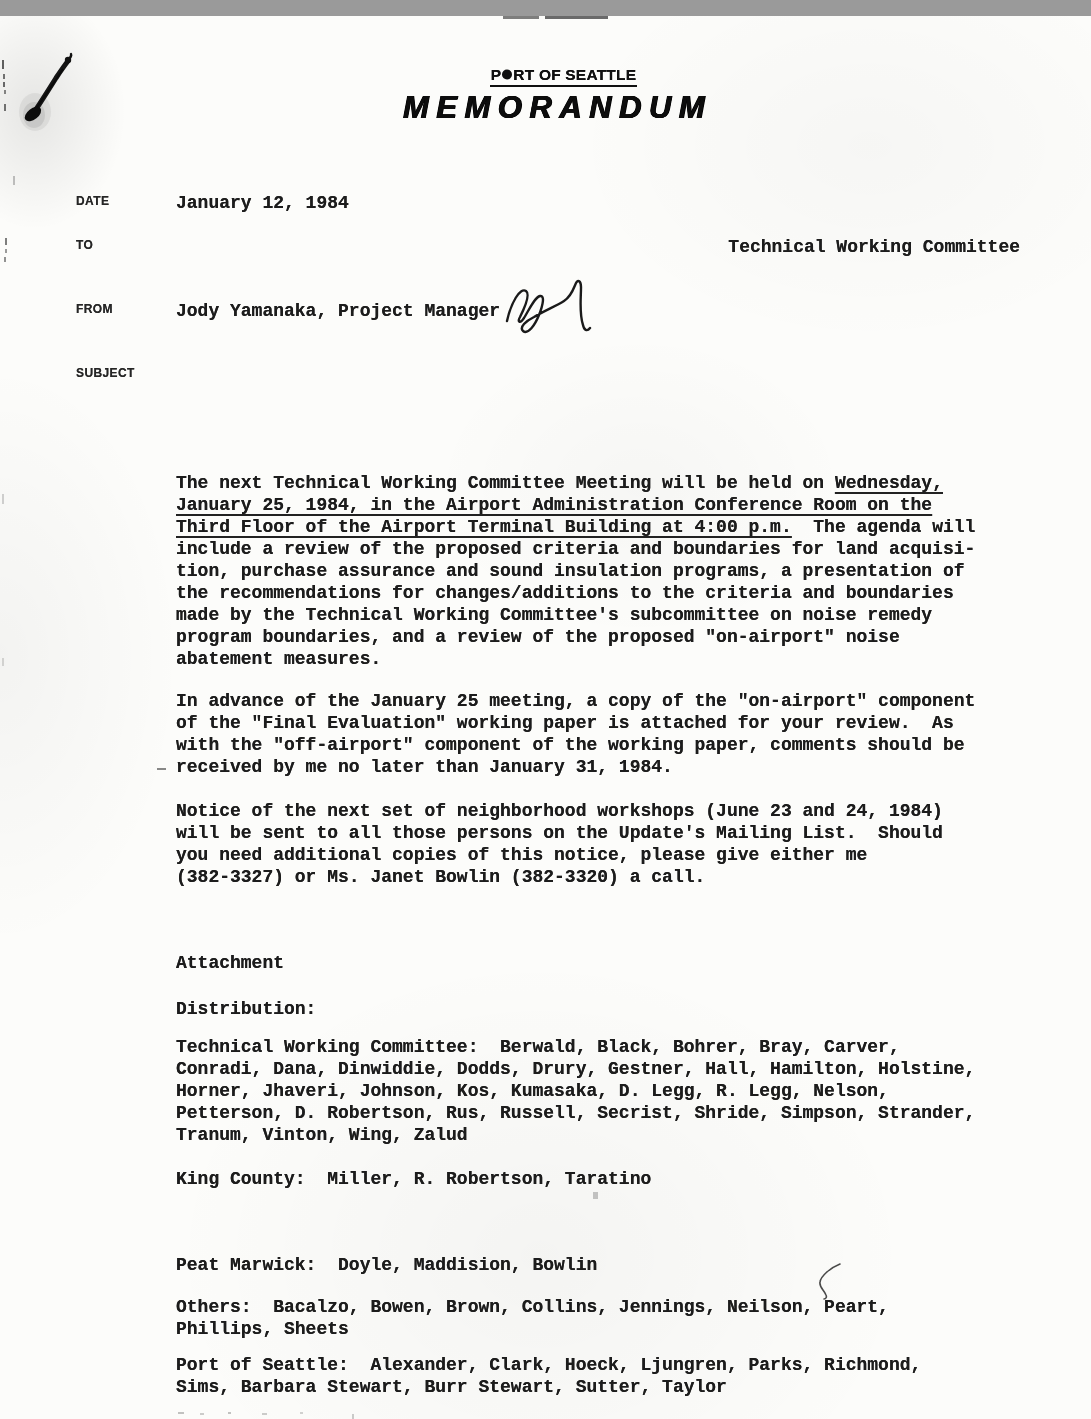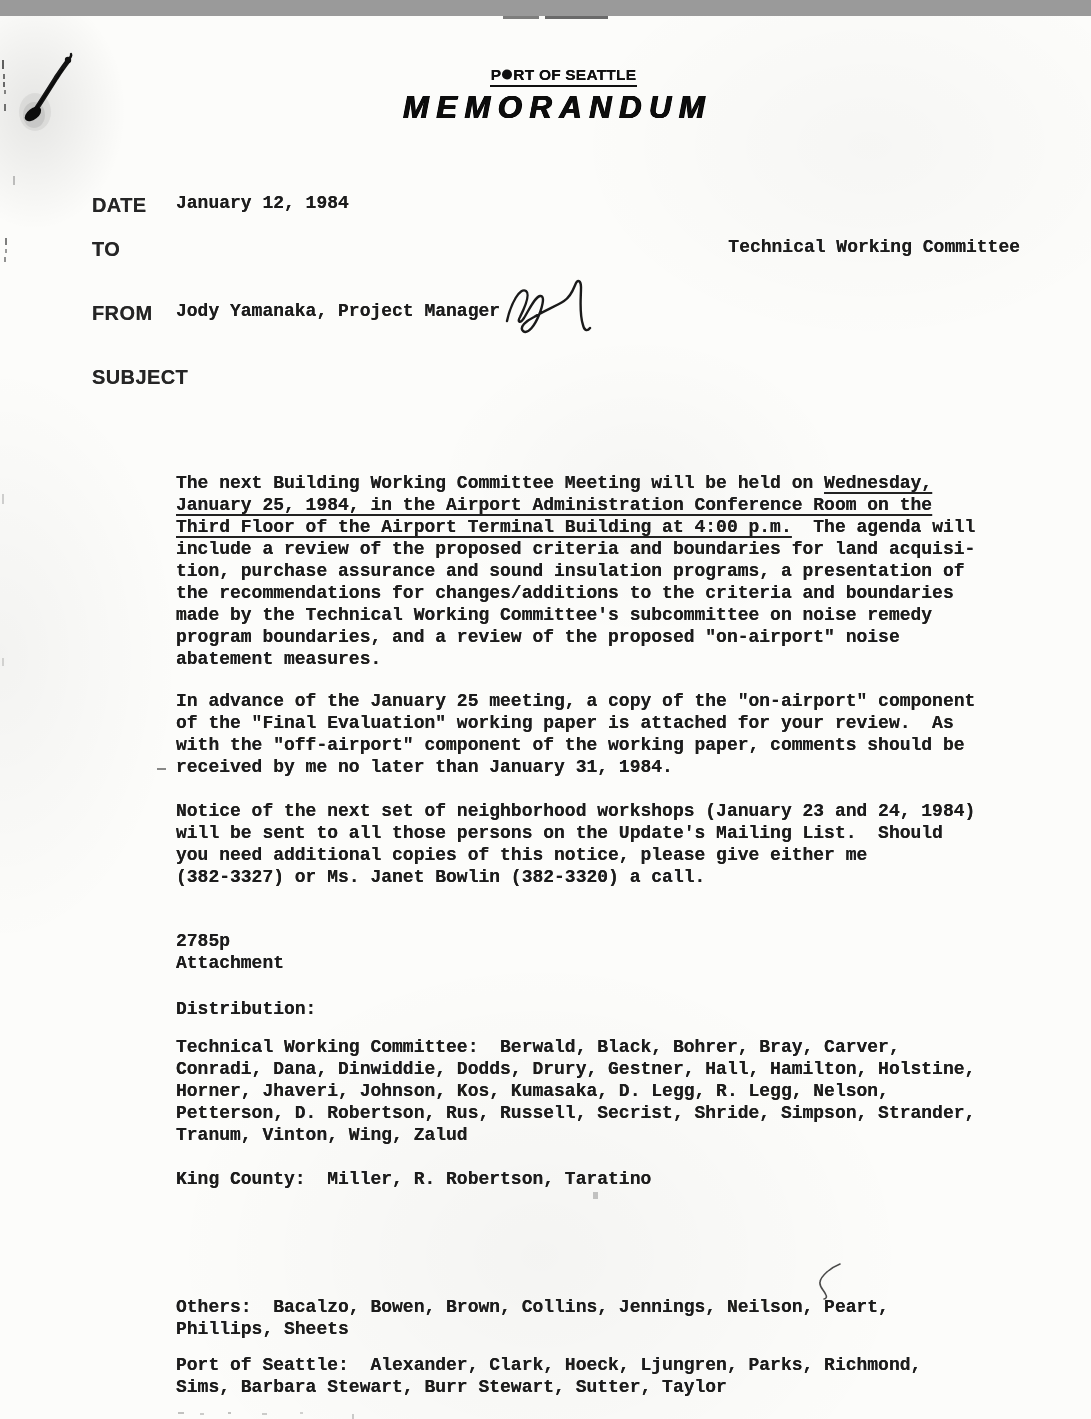--- a/index.html
+++ b/index.html
@@ -19,23 +19,23 @@
   }
   .mono{
     font-family:"Liberation Mono","DejaVu Sans Mono",monospace;
     font-size:18px;line-height:22px;font-weight:700;
     white-space:pre-wrap;
     color:#1c1c1c;
     text-shadow:0 0 0.5px rgba(20,20,20,0.85);
   }
   .para{position:absolute;left:176px;width:844px;}
   .label{
-    position:absolute;left:92px;
+    position:absolute;left:76px;
     font-family:"Liberation Sans","DejaVu Sans",sans-serif;
-    font-size:20px;font-weight:700;letter-spacing:0.4px;color:#252525;
+    font-size:12px;font-weight:700;letter-spacing:0.4px;color:#252525;
     text-shadow:0 0 0.4px rgba(20,20,20,0.7);
   }
   .org-wrap{position:absolute;top:50px;left:0;right:0;text-align:center;}
   .org{
     display:inline-block;transform:translateX(18px);
     font-family:"Liberation Sans","DejaVu Sans",sans-serif;
     font-size:15.5px;font-weight:700;letter-spacing:0.2px;color:#101010;
     border-bottom:2px solid #101010;padding:0 1px 1px 1px;
     text-shadow:0 0 0.5px #101010;
   }
@@ -106,55 +106,55 @@
 
   <div class="label" style="top:286px;">FROM</div>
   <div class="mono para" style="top:284px;">Jody Yamanaka, Project Manager</div>
 
   <svg class="sig" width="100" height="70" viewBox="0 0 100 68">
     <path d="M7 46 C11 28 20 12 26 16 C30 19 26 30 20 42 C17 47 20 49 24 43 C30 33 35 22 40 21 C45 20 43 30 39 40 C35 50 28 60 23 56 C19 52 26 46 34 42 C44 36 56 31 64 26 C72 21 74 12 76 8 C78 4 81 6 81 12 C81 24 79 38 83 50 C84 55 87 57 90 53" stroke="#1a1a1a" stroke-width="2.4" fill="none" stroke-linecap="round"></path>
   </svg>
 
   <div class="label" style="top:350px;">SUBJECT</div>
 
-  <div class="mono para" style="top:456px;"><span>The next Building Working Committee Meeting will be held on </span><span class="u">Wednesday,
+  <div class="mono para" style="top:456px;"><span>The next Technical Working Committee Meeting will be held on </span><span class="u">Wednesday,
 January 25, 1984, in the Airport Administration Conference Room on the
 Third Floor of the Airport Terminal Building at 4:00 p.m.</span><span>  The agenda will
 include a review of the proposed criteria and boundaries for land acquisi-
 tion, purchase assurance and sound insulation programs, a presentation of
 the recommendations for changes/additions to the criteria and boundaries
 made by the Technical Working Committee's subcommittee on noise remedy
 program boundaries, and a review of the proposed "on-airport" noise
 abatement measures.</span></div>
 
   <div class="mono para" style="top:674px;">In advance of the January 25 meeting, a copy of the "on-airport" component
 of the "Final Evaluation" working paper is attached for your review.  As
 with the "off-airport" component of the working paper, comments should be
 received by me no later than January 31, 1984.</div>
 
   <div class="tick" style="left:157px;top:752px;width:9px;height:2px;opacity:.6;"></div>
 
-  <div class="mono para" style="top:784px;">Notice of the next set of neighborhood workshops (January 23 and 24, 1984)
+  <div class="mono para" style="top:784px;">Notice of the next set of neighborhood workshops (June 23 and 24, 1984)
 will be sent to all those persons on the Update's Mailing List.  Should
 you need additional copies of this notice, please give either me
 (382-3327) or Ms. Janet Bowlin (382-3320) a call.</div>
 
-  <div class="mono para" style="top:914px;">2785p</div>
   <div class="mono para" style="top:936px;">Attachment</div>
   <div class="mono para" style="top:982px;">Distribution:</div>
 
   <div class="mono para" style="top:1020px;">Technical Working Committee:  Berwald, Black, Bohrer, Bray, Carver,
 Conradi, Dana, Dinwiddie, Dodds, Drury, Gestner, Hall, Hamilton, Holstine,
 Horner, Jhaveri, Johnson, Kos, Kumasaka, D. Legg, R. Legg, Nelson,
 Petterson, D. Robertson, Rus, Russell, Secrist, Shride, Simpson, Strander,
 Tranum, Vinton, Wing, Zalud</div>
   <div class="mono para" style="top:1152px;">King County:  Miller, R. Robertson, Taratino</div>
 
   <div class="tick" style="left:593px;top:1176px;width:5px;height:7px;opacity:.28;"></div>
 
+  <div class="mono para" style="top:1238px;">Peat Marwick:  Doyle, Maddision, Bowlin</div>
 
   <svg class="artifact" style="left:806px;top:1246px;" width="44" height="40" viewBox="0 0 44 40">
     <path d="M34 2 C24 6 15 14 14 20 C13 25 18 28 20 33 C21 35 20 37 18 37" stroke="#2a2a2a" stroke-width="1.6" fill="none" opacity="0.85" stroke-linecap="round"></path>
   </svg>
 
   <div class="mono para" style="top:1338px;">Port of Seattle:  Alexander, Clark, Hoeck, Ljungren, Parks, Richmond,
 Sims, Barbara Stewart, Burr Stewart, Sutter, Taylor</div>
   <div class="mono para" style="top:1280px;">Others:  Bacalzo, Bowen, Brown, Collins, Jennings, Neilson, Peart,
 Phillips, Sheets</div>
 

